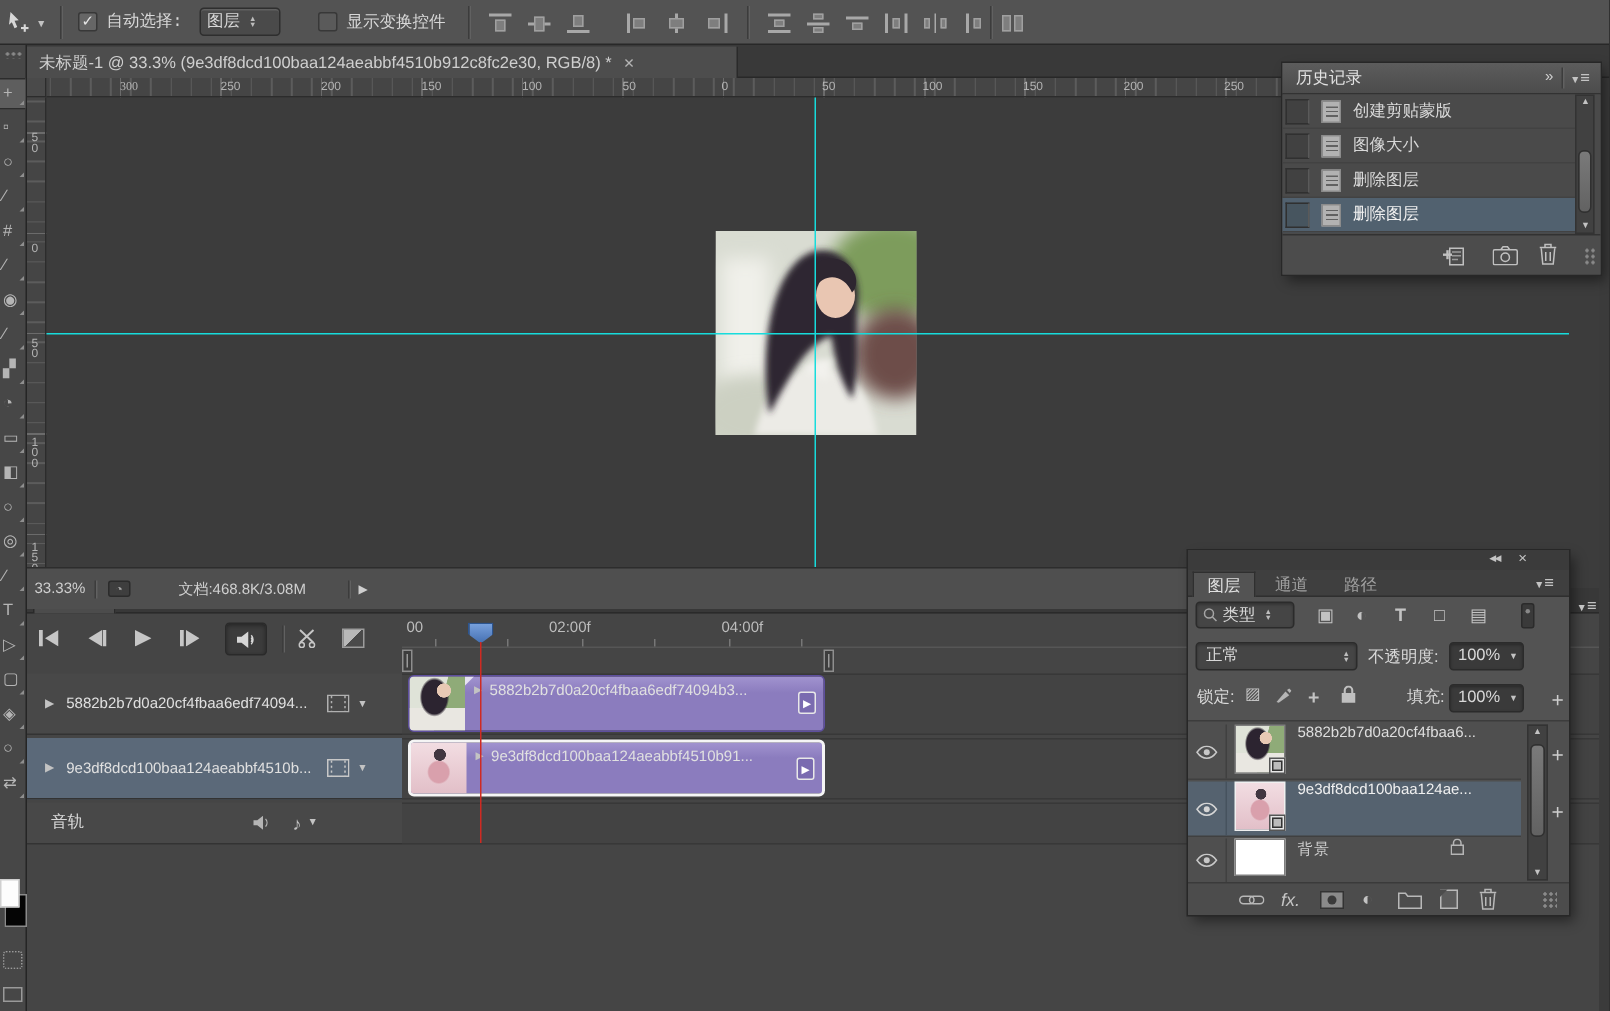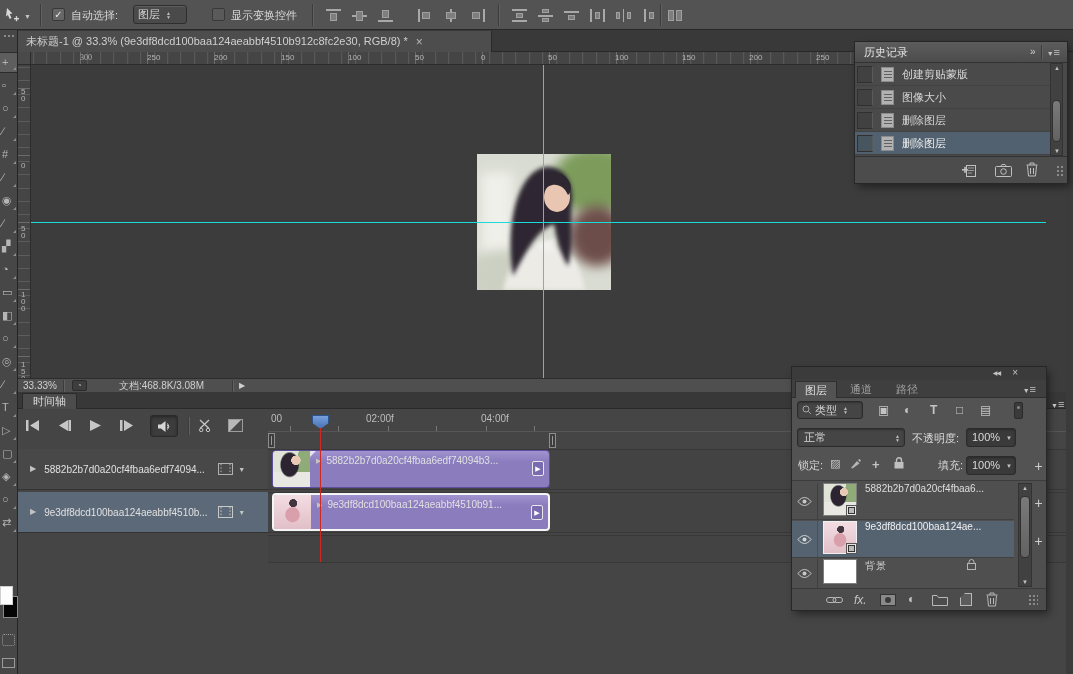--- a/index.html
+++ b/index.html
@@ -57,21 +57,21 @@
               repeating-linear-gradient(to bottom, #6b6b6b 0 1px, transparent 1px 67px),
               repeating-linear-gradient(to bottom, #5c5c5c 0 1px, transparent 1px 13.4px);
             background-size:13px 100%, 4px 100%; background-position:0 23px, 9px 2px; background-repeat:no-repeat, repeat; }
   .vlab { position:absolute; left:3px; width:8px; font-size:8px; line-height:7px; color:#b4b4b4; word-break:break-all; }
   #ruler-corner { position:absolute; left:0; top:0; width:13px; height:13px; background:#4a4a4a; border-right:1px solid #2c2c2c; border-bottom:1px solid #2c2c2c; }
   #photo { position:absolute; left:459px; top:102px; width:134px; height:136px; }
   .guide-v { position:absolute; width:1px; background:#17dcdc; z-index:3; }
   .guide-h { position:absolute; height:1px; background:#17dcdc; z-index:3; }
 
   
-  #statusbar { left:18px; top:378px; width:775px; height:14px; background:#4f4f4f; border-top:1px solid #2d2d2d; z-index:6; display:flex; align-items:center; }
+  #statusbar { left:18px; top:378px; width:775px; height:28px; background:#4f4f4f; border-top:1px solid #2d2d2d; z-index:6; display:flex; align-items:center; }
   .status-field { font-size:10px; color:#cfcfcf; }
 
   
   #timeline { left:18px; top:392px; width:1055px; height:282px; background:#454545; z-index:2; }
   #tl-tabbar { position:absolute; left:0; top:0; width:1055px; height:17px; background:#383838; border-bottom:1px solid #2a2a2a; }
   #tl-tab { position:absolute; left:4px; top:1px; height:16px; background:#4c4c4c; padding:0 10px; display:flex; align-items:center; border:1px solid #2a2a2a; border-bottom:none; }
   .tbtn { position:absolute; display:flex; align-items:center; justify-content:center; }
   .lane { position:absolute; left:250px; width:805px; background:#434343; border-bottom:1px solid #383838; border-top:1px solid #383838; }
   .tracklabel { position:absolute; left:0; width:250px; display:flex; align-items:center; background:#484848; border-bottom:1px solid #333; }
   .tracklabel.sel { background:#5b6979; }
@@ -136,21 +136,21 @@
       <svg width="16" height="16" viewBox="0 0 16 16">
           <path d="M3 1l5.5 5.5-2.8.4L7.5 11l-1.8.9-1.8-4L2 9.5z" fill="#d8d8d8"></path>
           <rect x="10" y="11" width="5" height="1.4" fill="#d8d8d8"></rect>
           <rect x="11.8" y="9.2" width="1.4" height="5" fill="#d8d8d8"></rect>
         </svg>
     </div>
     <div class="abs ic" style="left:24px;top:13px;font-size:7px;">▼</div>
     <div class="abs sep-v" style="left:40px;top:4px;height:22px;"></div>
 
     <div class="abs checkbox" style="left:52px;top:8px;">✓</div>
-    <span class="abs lbl" style="left:71px;top:10px;">自动选择:</span>
+    <span class="abs lbl" style="left:71px;top:10px;font-family:Liberation Mono, monospace;">自动选择:</span>
     <div class="abs dropdown" style="left:133px;top:5px;width:54px;">
       <span class="lbl">图层</span>
       <span class="updn">
           <span>▲</span>
           <span>▼</span>
         </span>
     </div>
 
     <div class="abs checkbox off" style="left:212px;top:8px;background:#5a5a5a;">✓</div>
     <span class="abs lbl" style="left:231px;top:10px;">显示变换控件</span>
@@ -392,20 +392,31 @@
       <span class="ic" style="margin-left:12px;font-size:8px;">▶</span>
       <span class="hash" style="margin-left:8px;width:172px;">9e3df8dcd100baa124aeabbf4510b...</span>
       <span style="margin-left:2px;">
           <svg width="15" height="12">
             <rect x="0.5" y="0.5" width="14" height="11" fill="none" stroke="#c8c8c8"></rect>
             <path d="M3 1v10M12 1v10" stroke="#c8c8c8" stroke-dasharray="1.5 1.8"></path>
           </svg>
         </span>
       <span class="ic" style="margin-left:5px;font-size:7px;">▼</span>
     </div>
+    <div class="tracklabel" style="top:143px;height:28px;">
+      <span class="lbl" style="margin-left:16px;">音轨</span>
+      <span style="margin-left:112px;">
+          <svg width="13" height="11" viewBox="0 0 15 13">
+            <path d="M1 4.5h3l4.5-3.5v11L4 8.5H1z" fill="#b5b5b5"></path>
+            <path d="M10.5 3.5a4.5 4.5 0 010 6" stroke="#b5b5b5" fill="none"></path>
+          </svg>
+        </span>
+      <span class="ic" style="margin-left:14px;font-size:12px;">♪</span>
+      <span class="ic" style="margin-left:4px;font-size:7px;">▼</span>
+    </div>
 
     <div class="clip" style="left:254px;top:58px;">
       <div class="thumb thumb-girl"></div>
       <div class="clip-name">
         <span class="ic" style="font-size:7px;">▶</span>
         <span class="hash">5882b2b7d0a20cf4fbaa6edf74094b3...</span>
       </div>
       <div class="clip-btn">▶</div>
       <div class="abs" style="left:37px;top:0;border-top:6px solid #e6e2f2;border-right:6px solid transparent;"></div>
     </div>

